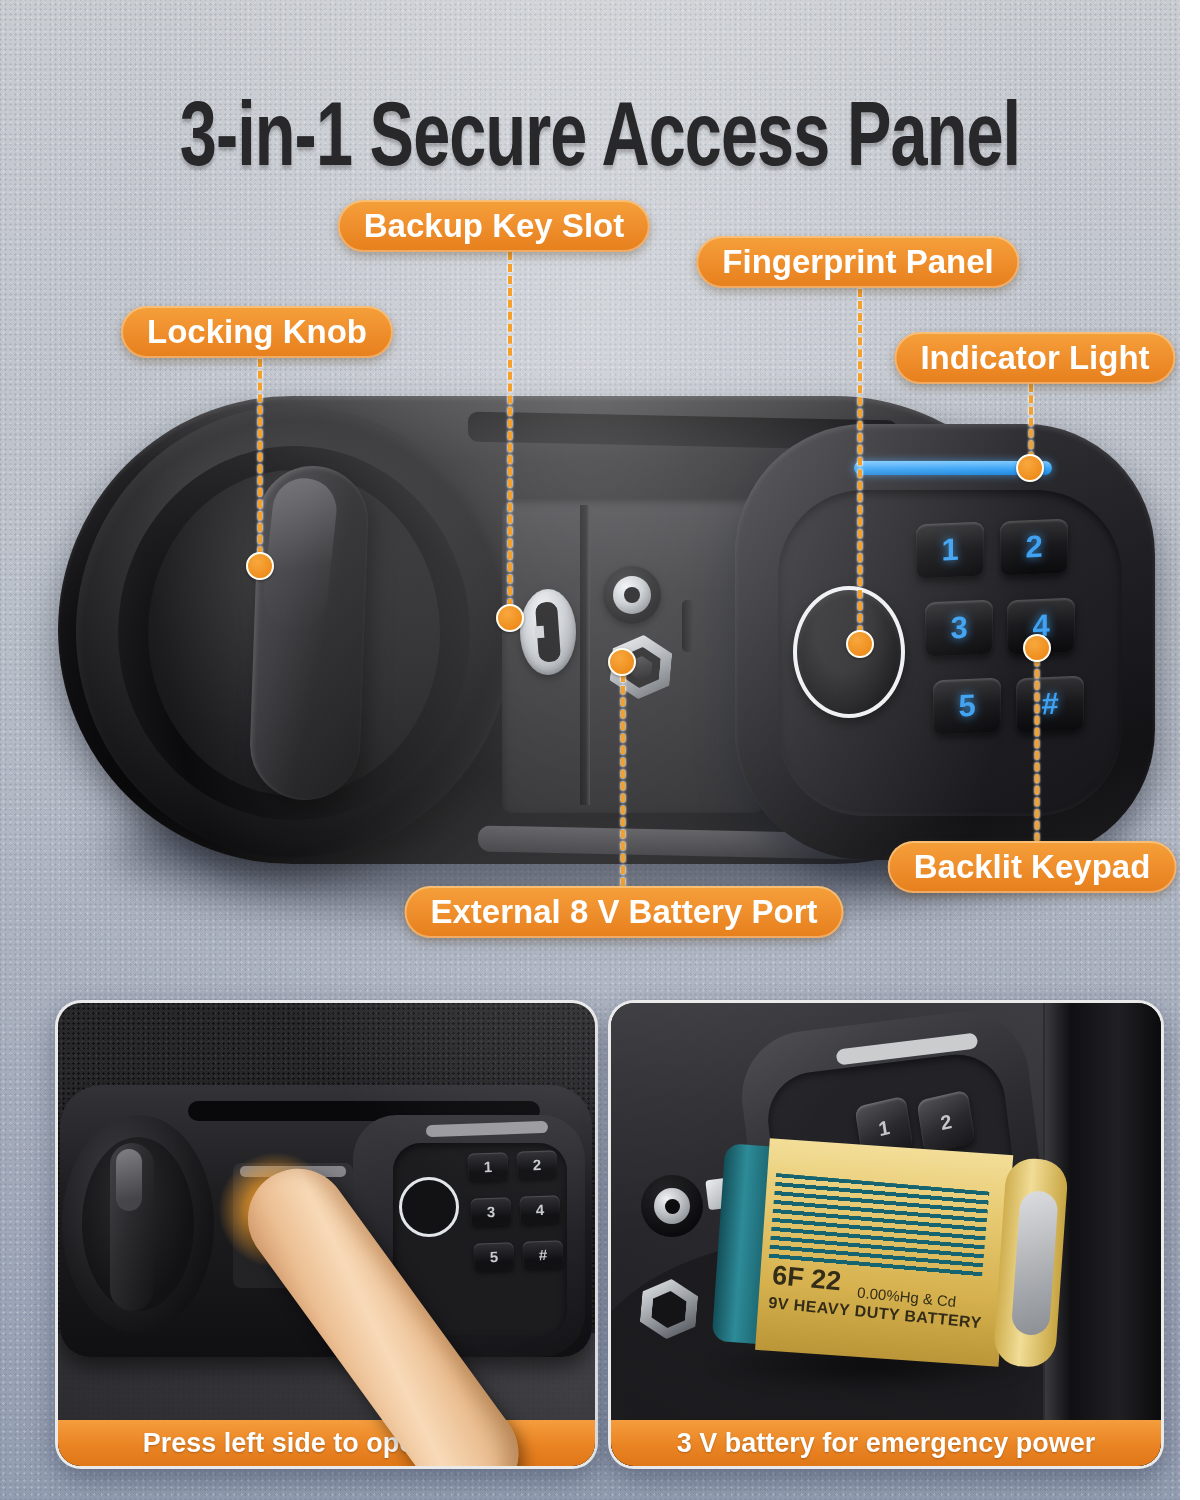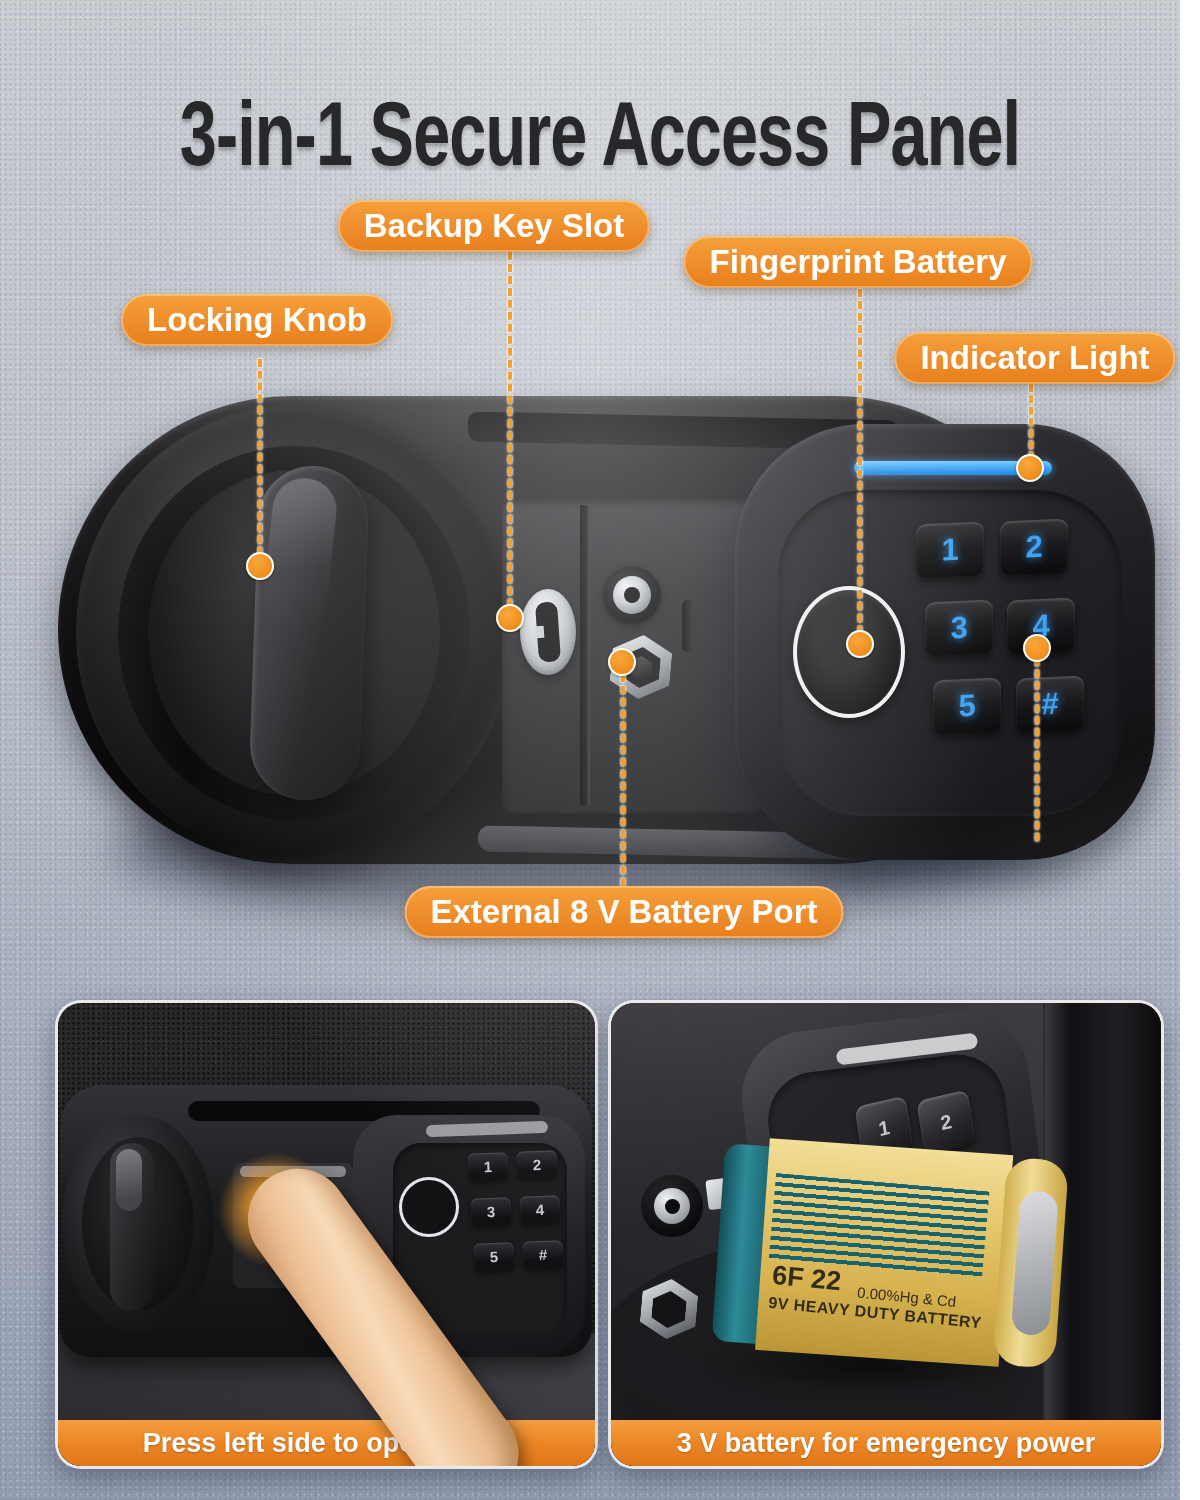--- a/index.html
+++ b/index.html
@@ -255,23 +255,24 @@
   <div class="dash" style="left:621px;top:674px;height:212px;"></div>
 
   <div class="dot" style="left:260px;top:566px;"></div>
   <div class="dot" style="left:510px;top:618px;"></div>
   <div class="dot" style="left:860px;top:644px;"></div>
   <div class="dot" style="left:1030px;top:468px;"></div>
   <div class="dot" style="left:1037px;top:648px;"></div>
   <div class="dot" style="left:622px;top:662px;"></div>
 
   <div class="pill" style="left:494px;top:200px;">Backup Key Slot</div>
-  <div class="pill" style="left:858px;top:236px;">Fingerprint Battery</div>
-  <div class="pill" style="left:257px;top:294px;">Locking Knob</div>
+  <div class="pill" style="left:858px;top:236px;">Fingerprint Panel</div>
+  <div class="pill" style="left:257px;top:306px;">Locking Knob</div>
   <div class="pill" style="left:1035px;top:332px;">Indicator Light</div>
+  <div class="pill" style="left:1032px;top:841px;">Backlit Keypad</div>
   <div class="pill" style="left:624px;top:886px;">External 8 V Battery Port</div>
 
   <div class="card" style="left:55px;width:537px;">
     <div class="abs l-floor"></div>
     <div class="abs l-body"></div>
     <div class="abs l-groove"></div>
     <div class="abs l-knob-ring"></div>
     <div class="abs l-knob-face"></div>
     <div class="abs l-handle"></div>
     <div class="abs l-handle-facet"></div>

